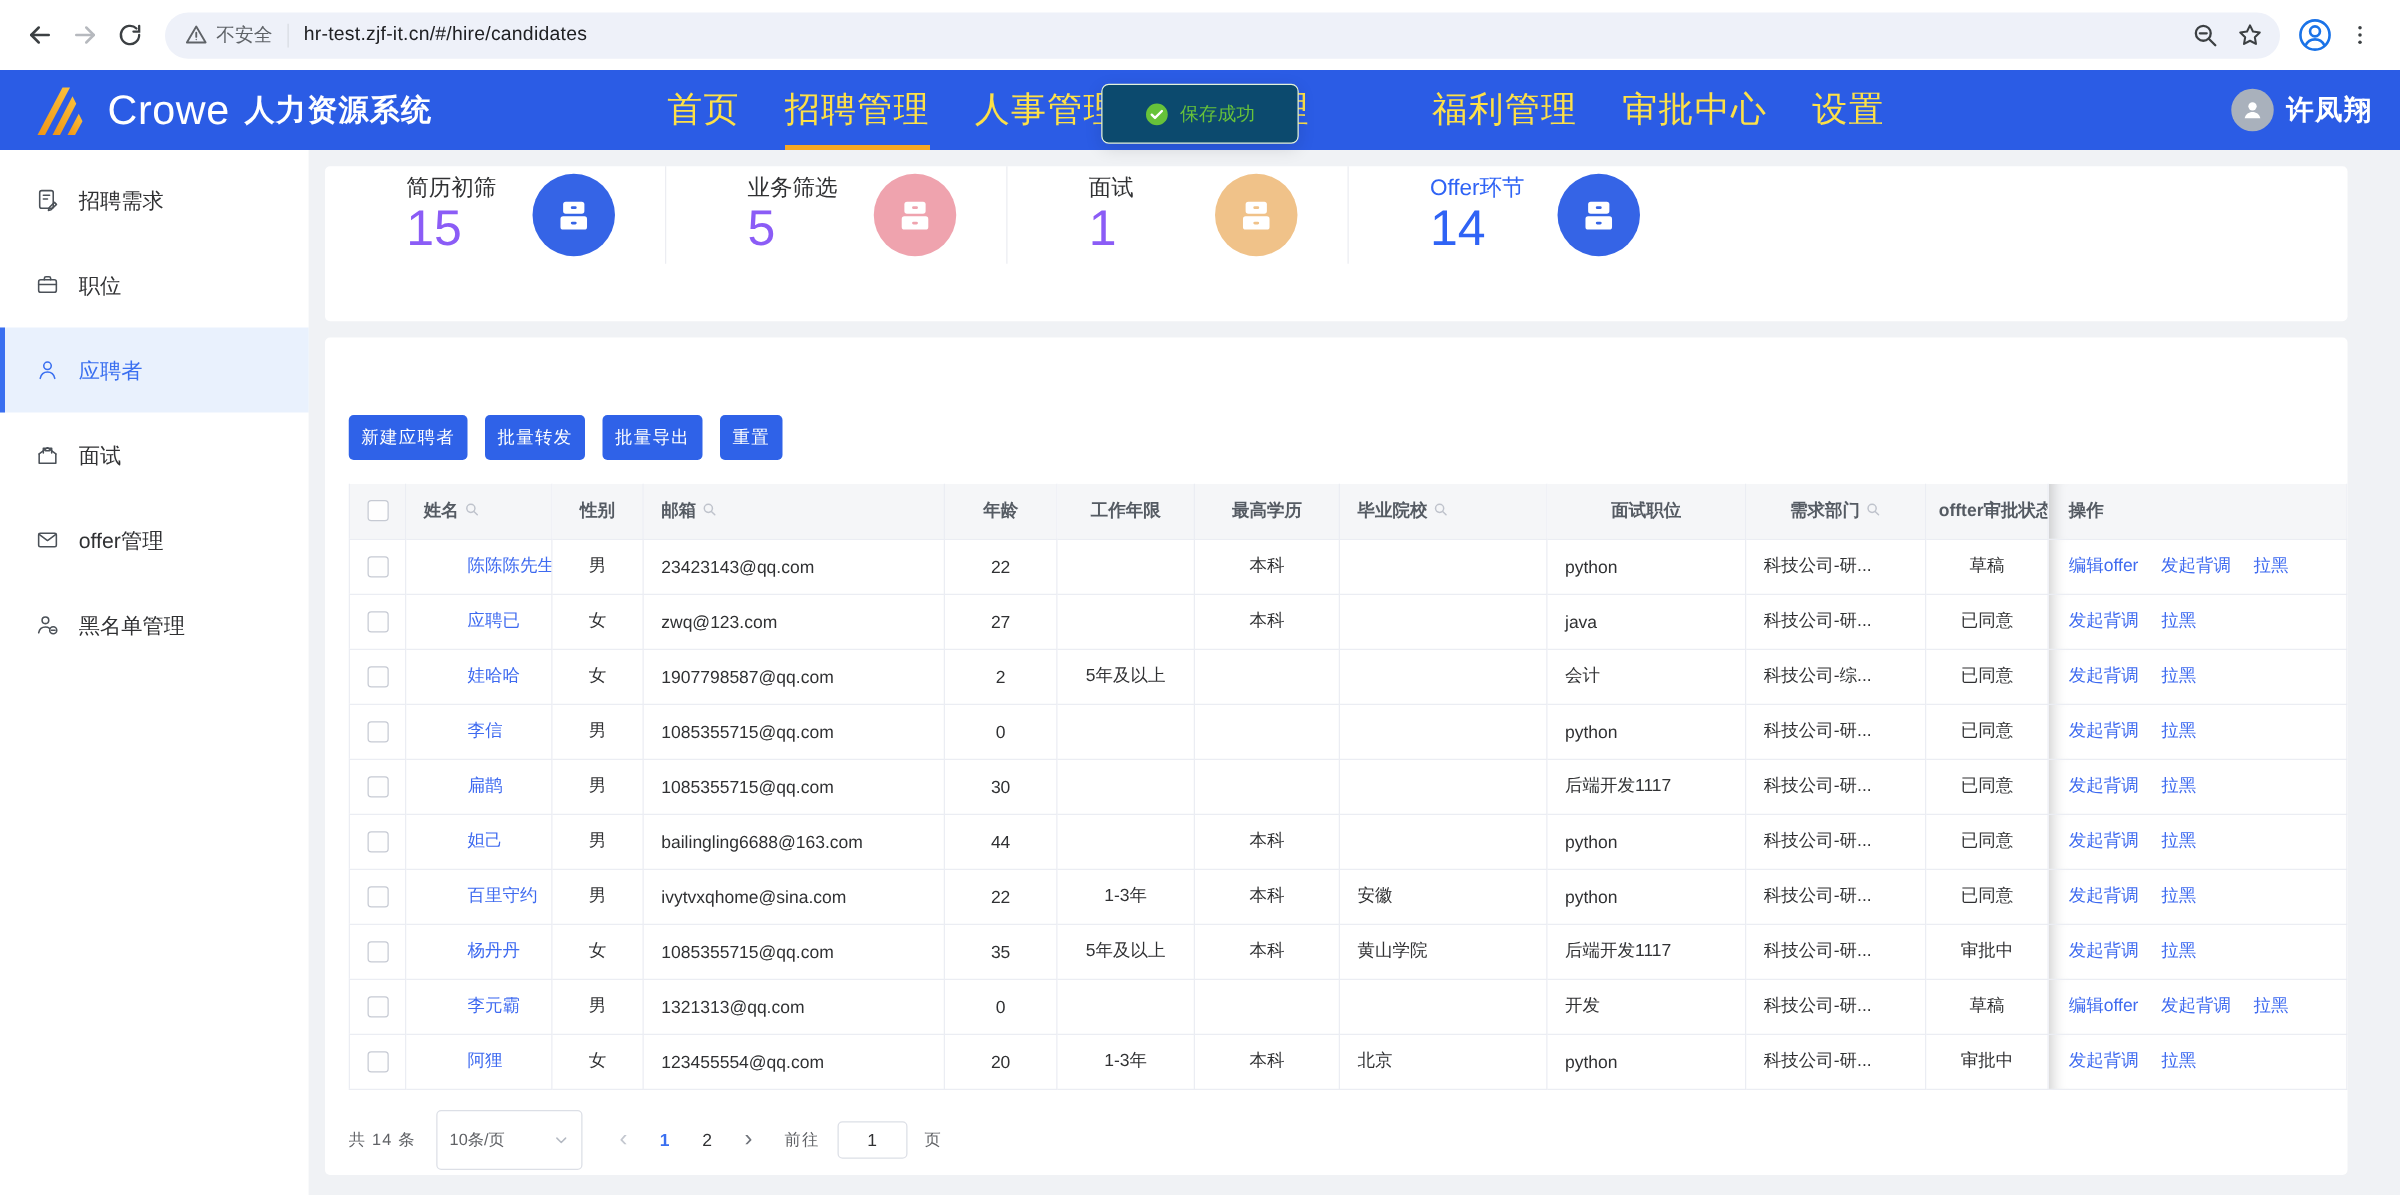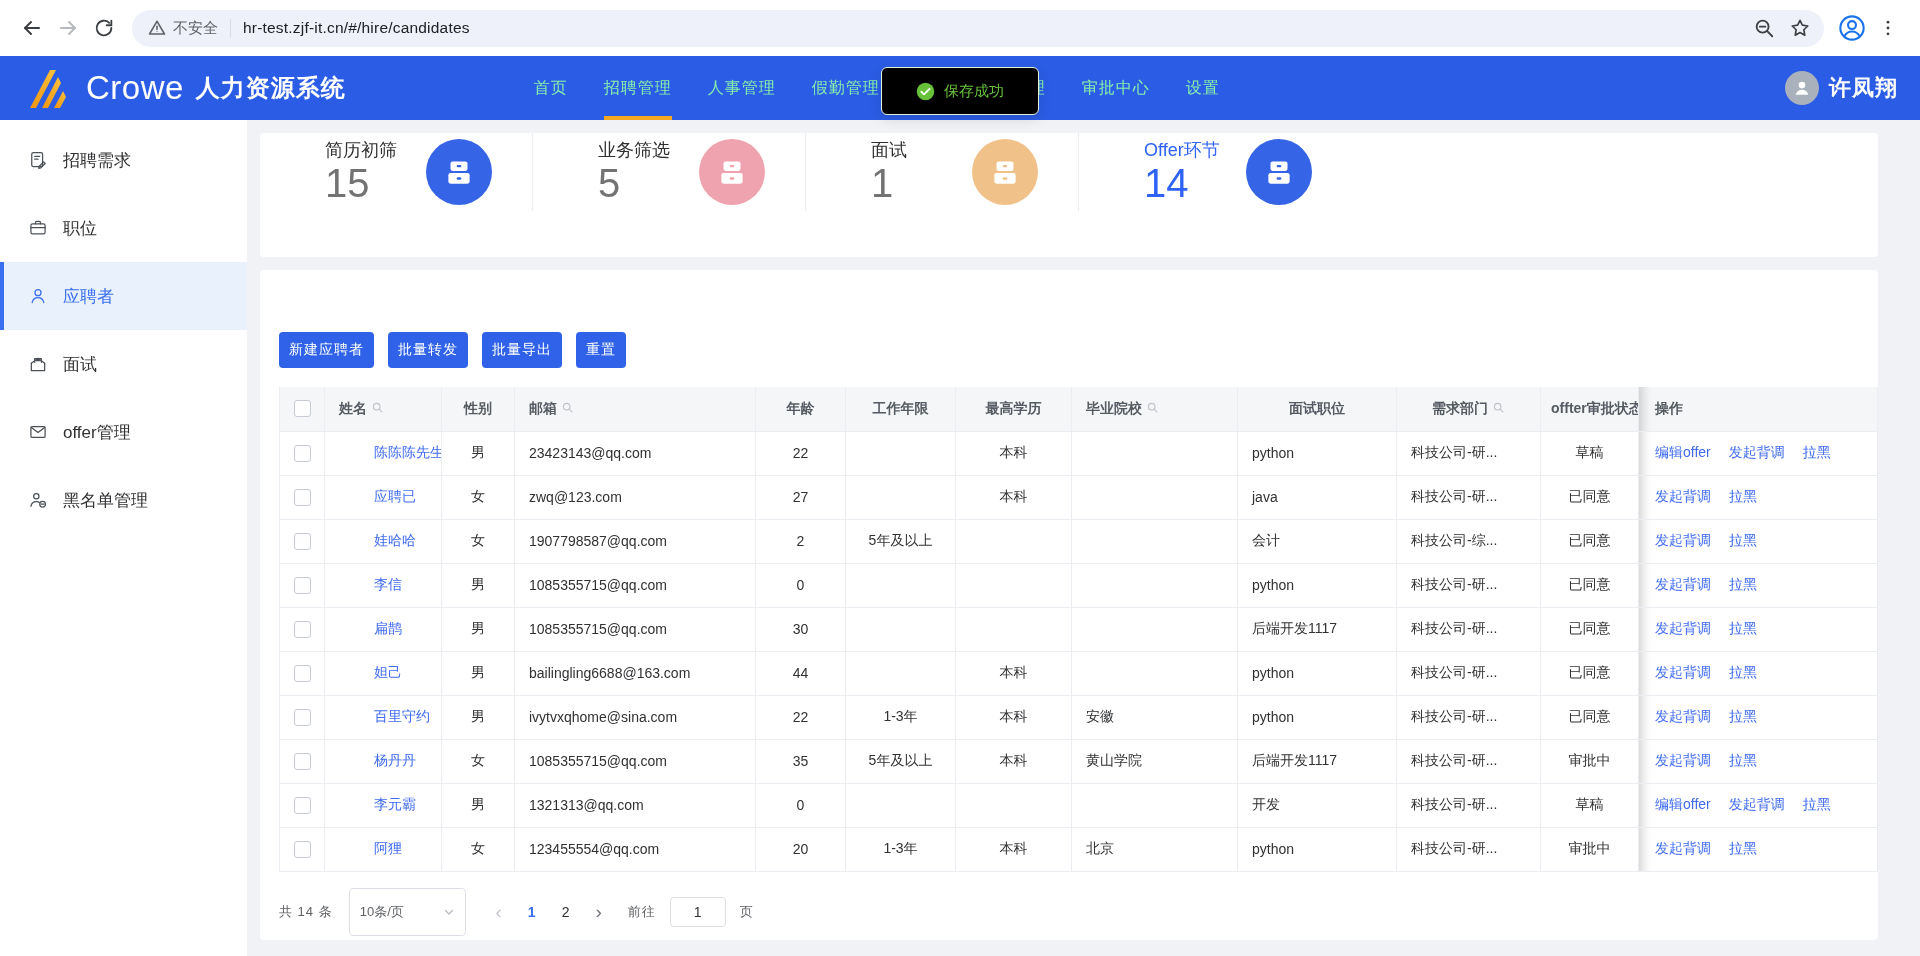--- a/index.html
+++ b/index.html
@@ -13,51 +13,51 @@
   .omni-sec{display:flex;align-items:center;gap:7px;color:#5f6368;font-size:15px;padding-right:12px;margin-right:12px;border-right:1px solid #d8dbe2;}
   .omni-url{color:#202124;font-size:15.5px;letter-spacing:.2px;white-space:nowrap;}
   .omni-spacer{flex:1;}
 
   
   .appbar{height:64px;background:#2b5ce5;display:flex;align-items:center;padding-left:28px;box-sizing:border-box;position:relative;}
   .logo-mark{margin-right:12px;display:flex;align-items:center;}
   .brand{color:#fff;font-size:33px;font-weight:500;letter-spacing:.5px;}
   .appname{color:#fff;font-size:24px;font-weight:700;margin-left:12px;letter-spacing:1px;}
   .topnav{display:flex;gap:36px;margin-left:188px;height:100%;align-items:stretch;}
-  .navitem{display:flex;align-items:center;color:#86efac;font-size:16px;font-weight:500;letter-spacing:1px;
+  .navitem{display:flex;align-items:center;color:#fde047;font-size:28px;font-weight:500;letter-spacing:1px;
     border-bottom:4px solid transparent;padding-top:4px;box-sizing:border-box;cursor:pointer;white-space:nowrap;}
   .navitem.active{border-bottom-color:#f7a823;}
   .topnav .navitem:nth-child(5){margin-left:62px;}
   .userbox{margin-left:auto;margin-right:22px;display:flex;align-items:center;gap:10px;cursor:pointer;}
   .avatar{width:34px;height:34px;border-radius:50%;background:#a9b1bc;display:flex;align-items:center;justify-content:center;}
   .uname{color:#fff;font-size:22px;font-weight:700;letter-spacing:1px;}
 
   
   .toast{position:absolute;left:50%;top:67px;transform:translateX(-50%);z-index:60;
     display:flex;align-items:center;gap:9px;height:46px;padding:0 34px;border-radius:6px;
-    background:#000000;border:1px solid #e4f2da;box-shadow:0 4px 14px rgba(0,0,0,.12);}
+    background:#0c4a6e;border:1px solid #e4f2da;box-shadow:0 4px 14px rgba(0,0,0,.12);}
   .ttext{color:#67c23a;font-size:15px;}
 
   
   .layout{display:flex;height:836px;}
   .sidebar{width:247px;background:#fff;padding-top:6px;box-sizing:border-box;flex:0 0 auto;}
   .side-item{height:68px;display:flex;align-items:center;gap:15px;padding-left:24px;
     border-left:4px solid transparent;color:#303133;font-size:17px;cursor:pointer;}
   .side-item .ic{display:flex;color:#4b5158;}
   .side-item.active{background:#e9f1fd;border-left-color:#3a6ff0;color:#3a6ff0;}
   .side-item.active .ic{color:#3a6ff0;}
   .main{flex:1;background:#f0f2f5;padding:13px 42px 0 13px;box-sizing:border-box;}
 
   
   .stats{height:124px;background:#fff;border-radius:4px;display:flex;}
   .stat{width:273px;height:78px;display:flex;align-items:center;justify-content:space-between;
     padding:0 40px 0 65px;box-sizing:border-box;border-right:1px solid #ecedf2;flex:0 0 auto;}
   .stat:last-child{border-right:none;}
   .stat-label{font-size:18px;color:#303133;}
-  .stat-value{font-size:40px;color:#737373;line-height:1.08;}
+  .stat-value{font-size:40px;color:#8b5cf6;line-height:1.08;}
   .stat.hl .stat-label,.stat.hl .stat-value{color:#2f63f5;}
   .stat-icon{width:66px;height:66px;border-radius:50%;display:flex;align-items:center;justify-content:center;flex:0 0 auto;}
 
   
   .panel{margin-top:13px;background:#fff;border-radius:4px;height:670px;box-sizing:border-box;
     padding:62px 0 0 19px;overflow:hidden;}
   .toolbar{display:flex;gap:14px;margin-bottom:19px;}
   .btn{background:#2f62e8;color:#fff;border:none;border-radius:4px;height:36px;padding:0 10px;
     font-size:14px;font-family:inherit;display:flex;align-items:center;cursor:pointer;letter-spacing:1px;}
 

